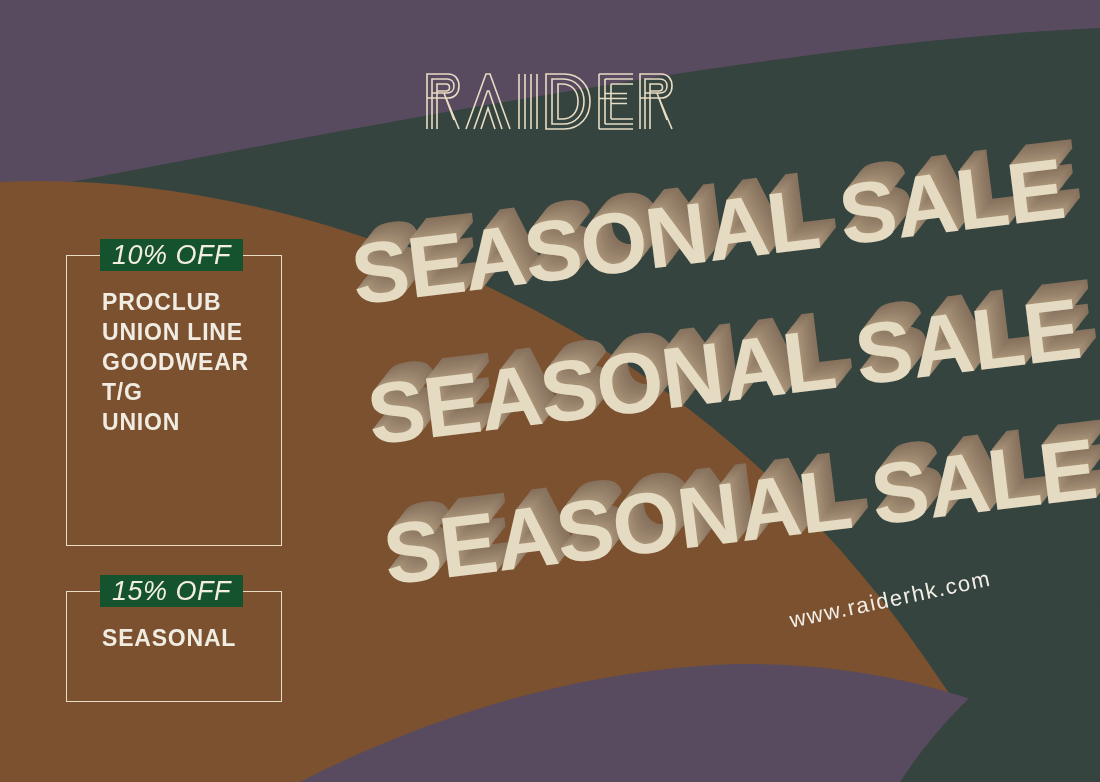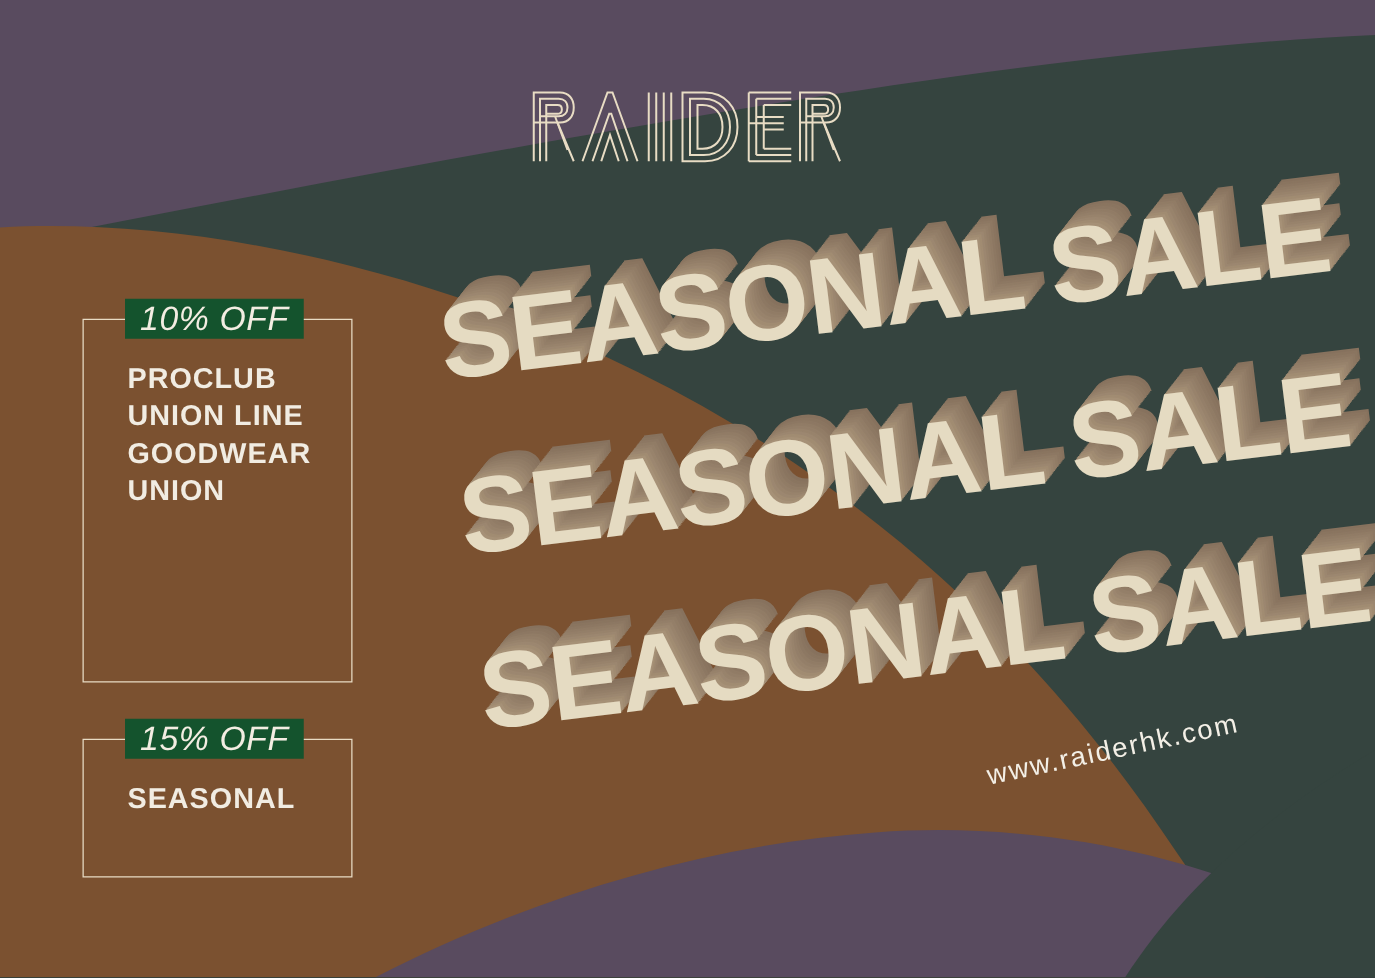--- a/index.html
+++ b/index.html
@@ -161,20 +161,21 @@
     </svg>
   </div>
 
   <div class="offer-box" id="offer-box-1">
     <div class="offer-frame"></div>
     <div class="offer-title">10% OFF</div>
     <ul class="offer-list">
       <li>PROCLUB</li>
       <li>UNION LINE</li>
       <li>GOODWEAR</li>
+      <li>T/G</li>
       <li>UNION</li>
     </ul>
   </div>
 
   <div class="offer-box" id="offer-box-2">
     <div class="offer-frame"></div>
     <div class="offer-title">15% OFF</div>
     <ul class="offer-list">
       <li>SEASONAL</li>
     </ul>

